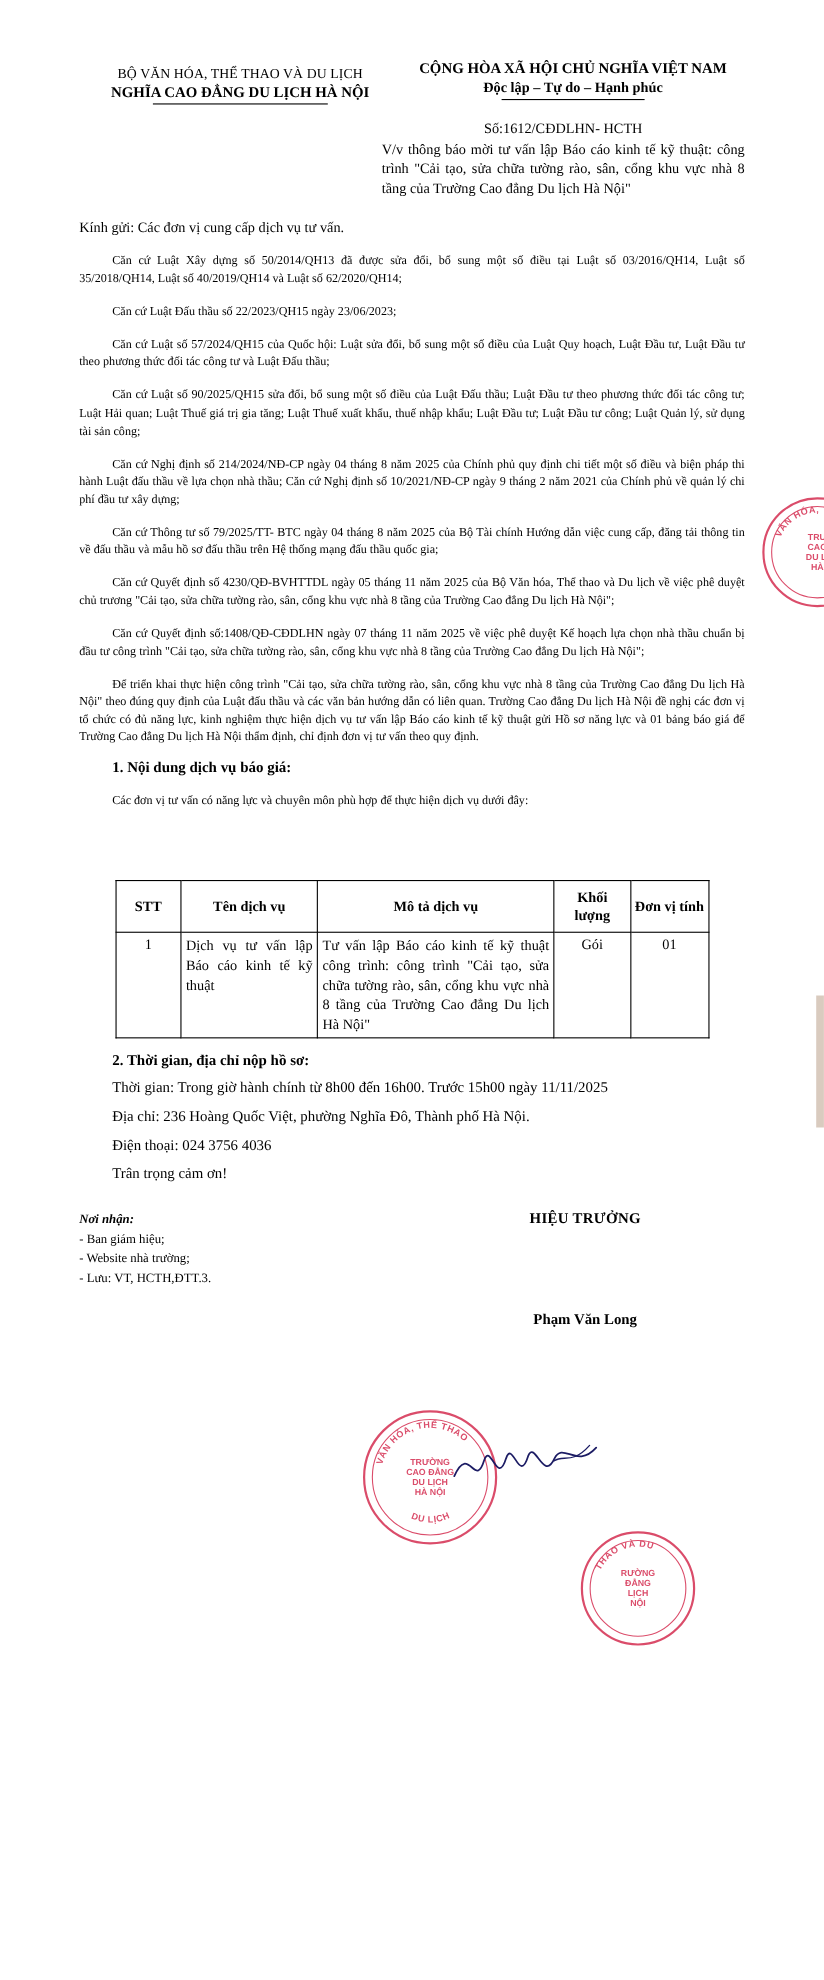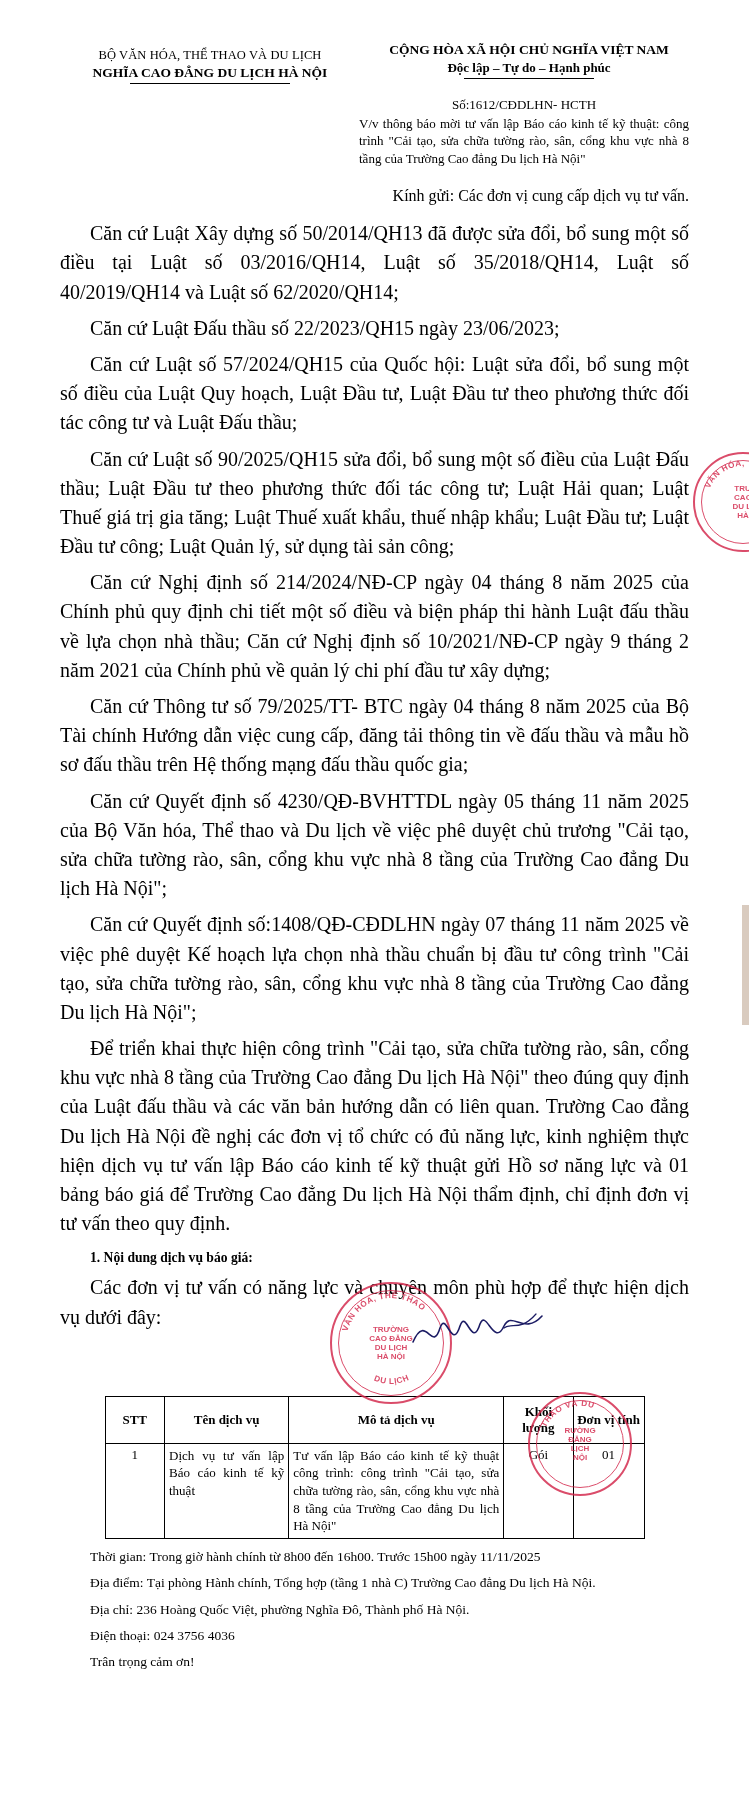--- a/index.html
+++ b/index.html
@@ -12,21 +12,21 @@
     min-height: 1800px;
     font-family: "Liberation Serif", "DejaVu Serif", serif;
     color: #000000;
     position: relative;
     overflow: hidden;
   }
   .page {
     position: relative;
     width: 749px;
     height: 1800px;
-    padding: 4px;
+    padding: 16px;
     box-sizing: border-box;
   }
   .inner {
     position: relative;
     padding: 38px 56px 0 56px;
     box-sizing: border-box;
   }
 
   
   .header {
@@ -105,30 +105,30 @@
   .meta-right {
     width: 300px;
     text-align: center;
     font-style: italic;
     font-size: 13px;
     padding-top: 2px;
   }
 
   
   .recipient {
-    text-align: right;
-    font-size: 16px;
+    text-align: left;
+    font-size: 13px;
     margin-top: 20px;
     margin-bottom: 14px;
   }
   p.para {
-    font-size: 20px;
+    font-size: 11px;
     line-height: 1.46;
     text-align: justify;
-    margin: 0 0 7px 0;
+    margin: 14px 0 7px 0;
     text-indent: 30px;
   }
   .section-title {
     font-size: 13.6px;
     font-weight: bold;
     text-indent: 30px;
     margin: 12px 0 7px 0;
   }
 
   
@@ -325,26 +325,38 @@
         <tr>
           <td class="col-stt center">1</td>
           <td class="col-name just">Dịch vụ tư vấn lập Báo cáo kinh tế kỹ thuật</td>
           <td class="col-desc just">Tư vấn lập Báo cáo kinh tế kỹ thuật công trình: công trình "Cải tạo, sửa chữa tường rào, sân, cổng khu vực nhà 8 tầng của Trường Cao đẳng Du lịch Hà Nội"</td>
           <td class="col-qty center">Gói</td>
           <td class="col-unit center">01</td>
         </tr>
       </tbody>
     </table>
 
+    <div class="section-title">2. Thời gian, địa chỉ nộp hồ sơ:</div>
     <p class="info-line">Thời gian: Trong giờ hành chính từ 8h00 đến 16h00. Trước 15h00 ngày 11/11/2025</p>
-    <p class="info-line">Địa điểm: Tại phòng Hành chính, Tổng hợp (tầng 1 nhà C) Trường Cao đẳng Du lịch Hà Nội.</p>
     <p class="info-line">Địa chỉ: 236 Hoàng Quốc Việt, phường Nghĩa Đô, Thành phố Hà Nội.</p>
     <p class="info-line">Điện thoại: 024 3756 4036</p>
     <p class="info-line">Trân trọng cảm ơn!</p>
 
+    <div class="sign-area">
+      <div class="recv">
+        <div class="recv-title">Nơi nhận:</div>
+        <div>- Ban giám hiệu;</div>
+        <div>- Website nhà trường;</div>
+        <div>- Lưu: VT, HCTH,ĐTT.3.</div>
+      </div>
+      <div class="signer">
+        <div class="signer-title">HIỆU TRƯỞNG</div>
+        <div class="signer-name">Phạm Văn Long</div>
+      </div>
+    </div>
 
   </div>
 
   <div class="edge-mark"></div>
 
   <div class="stamp" id="stamp-right-margin">
     <div class="ring"></div>
     <svg class="stamp-arc" viewBox="0 0 96 96">
       <defs>
           <path id="arcA" d="M 12,48 A 36,36 0 0 1 84,48"></path>

